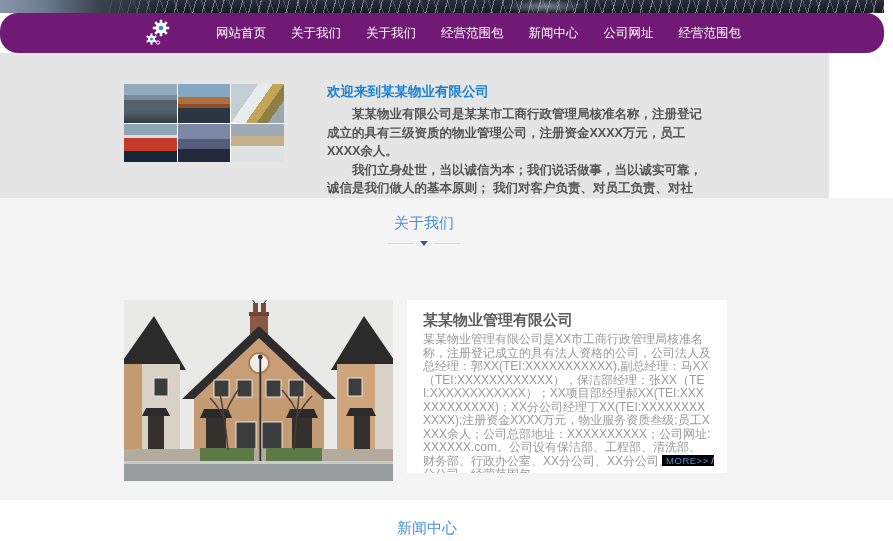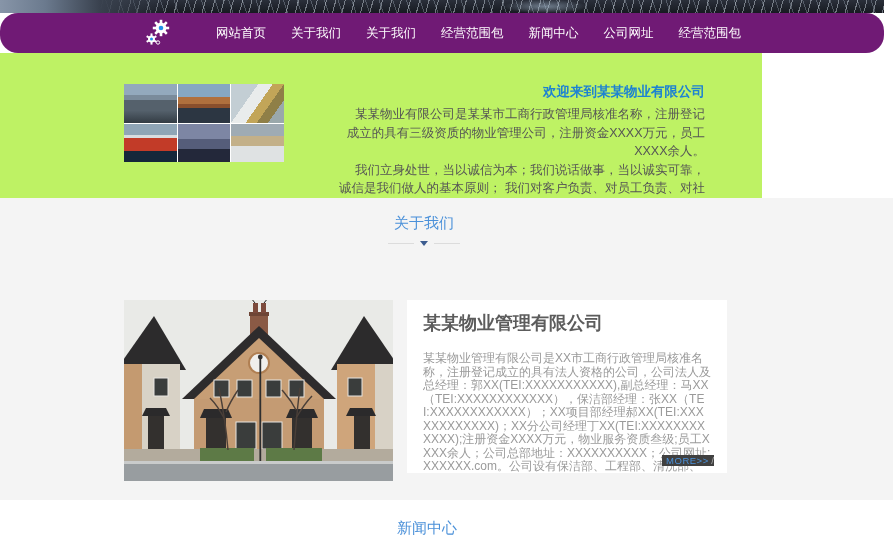--- a/index.html
+++ b/index.html
@@ -20,53 +20,53 @@
   
   .navbar { position:absolute; left:0; top:13px; width:884px; height:40px; background:#701a75;border-radius:18px; }
   .logo { position:absolute; left:142px; top:5px; width:30px; height:30px; }
   .nav-menu { position:absolute; left:216px; top:0; height:40px; display:flex; align-items:center; }
   .nav-item { color:#fff; font-size:12.5px; margin-right:25px; white-space:nowrap; cursor:pointer; }
 
   
   .scroll-strip { position:absolute; left:884px; top:0; width:9px; height:198px; background:#ffffff; }
 
   
-  .welcome { position:absolute; left:0; top:53px; width:762px; height:145px; background:#bef264; overflow:hidden;text-align:right; }
+  .welcome { position:absolute; left:0; top:53px; width:829px; height:145px; background:#e5e5e5; overflow:hidden; }
   .collage { position:absolute; left:124px; top:31px; width:160px; height:78px;
     display:grid; grid-template-columns:repeat(3,1fr); grid-template-rows:repeat(2,1fr); gap:1px; background:#fff; }
   .tile { width:100%; height:100%; }
   .city-skyline-photo  { background:linear-gradient(180deg,#93a9bd 0 28%,#7a8b9b 28% 42%,#55616c 42% 68%,#333c44 100%); }
   .port-cranes-photo   { background:linear-gradient(180deg,#86a7c2 0 34%,#b0703d 34% 50%,#8a4f2c 50% 62%,#2c3642 62% 100%); }
   .workers-pipe-photo  { background:linear-gradient(125deg,#c3ced4 0 34%,#e9ecec 34% 52%,#c2a558 52% 66%,#8f7f47 66% 80%,#9aa8ab 80% 100%); }
   .red-ship-photo      { background:linear-gradient(180deg,#8fa5b6 0 28%,#d8dde0 28% 38%,#c23b28 38% 72%,#15273a 72% 100%); }
   .harbor-dusk-photo   { background:linear-gradient(180deg,#7d86a4 0 40%,#555d7a 40% 66%,#23283a 66% 100%); }
   .workers-panel-photo { background:linear-gradient(180deg,#9fabb4 0 32%,#c3b089 32% 58%,#dfe2e3 58% 100%); }
 
   .welcome-text { position:absolute; left:327px; top:30px; width:378px; height:114px; overflow:hidden; }
   .welcome-title { color:#1d82d2; font-size:13.5px; font-weight:bold; }
-  .welcome-para { color:#555; font-size:12.5px; line-height:18.5px; margin-top:4px; }
+  .welcome-para { color:#555; font-size:12.5px; line-height:18.5px; margin-top:4px;font-weight:bold; }
   .welcome-para + .welcome-para { margin-top:0; }
 
   
   .about { position:absolute; left:0; top:198px; width:893px; height:302px; background:#f4f4f4; }
   .sec-head { position:absolute; left:0; top:0; width:848px; text-align:center; }
   .about-title { display:inline-block; margin-top:16px; color:#4a90d9; font-size:15px; }
   .divider { position:relative; width:848px; height:10px; margin-top:6px; }
   .div-line { position:absolute; top:4px; width:26px; height:1px; background:#dcdcdc; }
   .div-line.left { left:388px; } .div-line.right { left:434px; }
   .div-caret { position:absolute; left:420px; top:2px; width:0; height:0;
     border-left:4px solid transparent; border-right:4px solid transparent; border-top:5px solid #3c5c8f; }
   .about-subtitle { margin-top:11px; color:#4a4a4a; font-size:13px; }
 
   .house-photo { position:absolute; left:124px; top:102px; width:269px; height:181px; overflow:hidden; }
   .about-box { position:absolute; left:407px; top:102px; width:320px; height:173px; background:#fff;
     padding:11px 16px; overflow:hidden; }
-  .box-title { color:#5c5c5c; font-size:18px; font-weight:bold; margin-bottom:17px; }
+  .box-title { color:#5c5c5c; font-size:15px; font-weight:bold; margin-bottom:3px; }
   .box-text { color:#9a9a9a; font-size:12px; line-height:13.5px; word-break:break-all; }
-  .more-wrap { position:absolute; right:13px; bottom:7px; background:#404040; padding-left:4px; font-size:9.5px; }
+  .more-wrap { position:absolute; right:13px; bottom:7px; background:#000000; padding-left:4px; font-size:9.5px; }
   .more-link { color:#4a90d9; text-decoration:none; cursor:pointer; letter-spacing:.5px; }
   .more-suffix { color:#aaa; }
 
   
   .news { position:absolute; left:0; top:500px; width:893px; height:41px; background:#fff; }
   .news-head { position:absolute; left:0; top:0; width:854px; text-align:center; }
   .news-title { display:inline-block; margin-top:19px; color:#4a90d9; font-size:15px; }
 </style>
 </head>
 <body>

